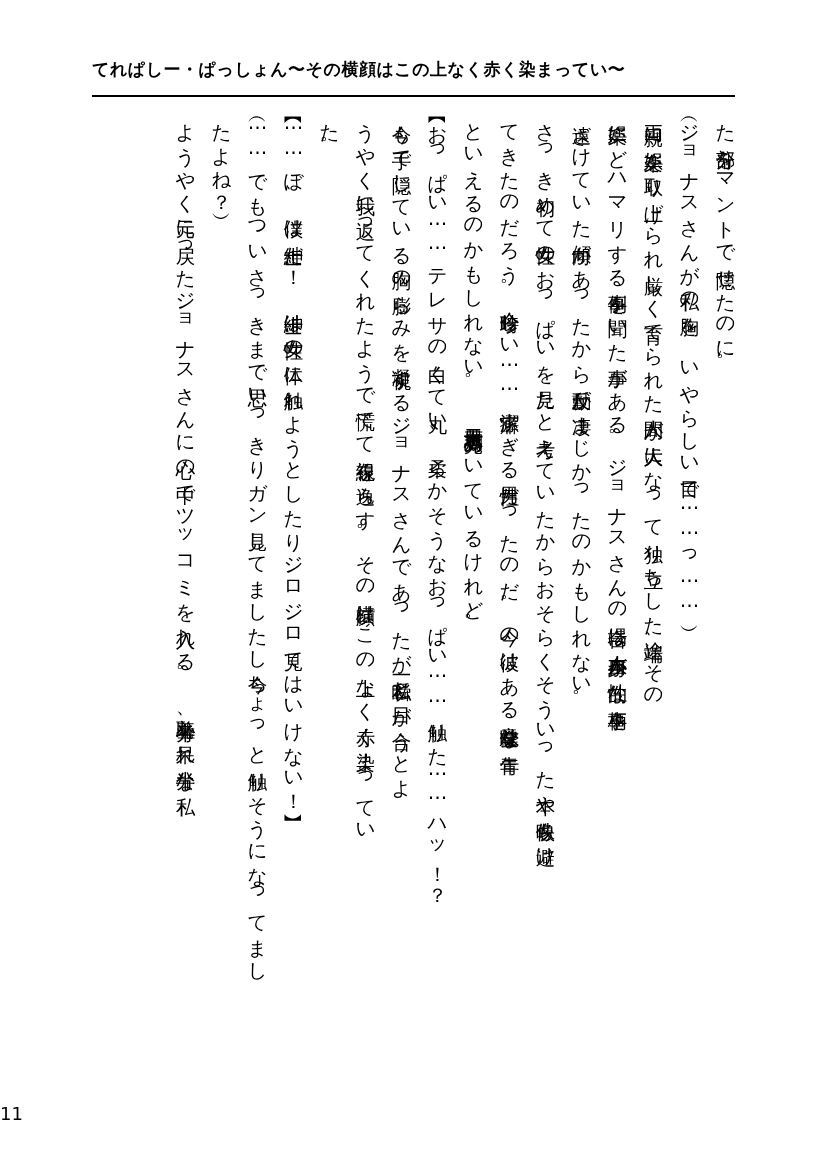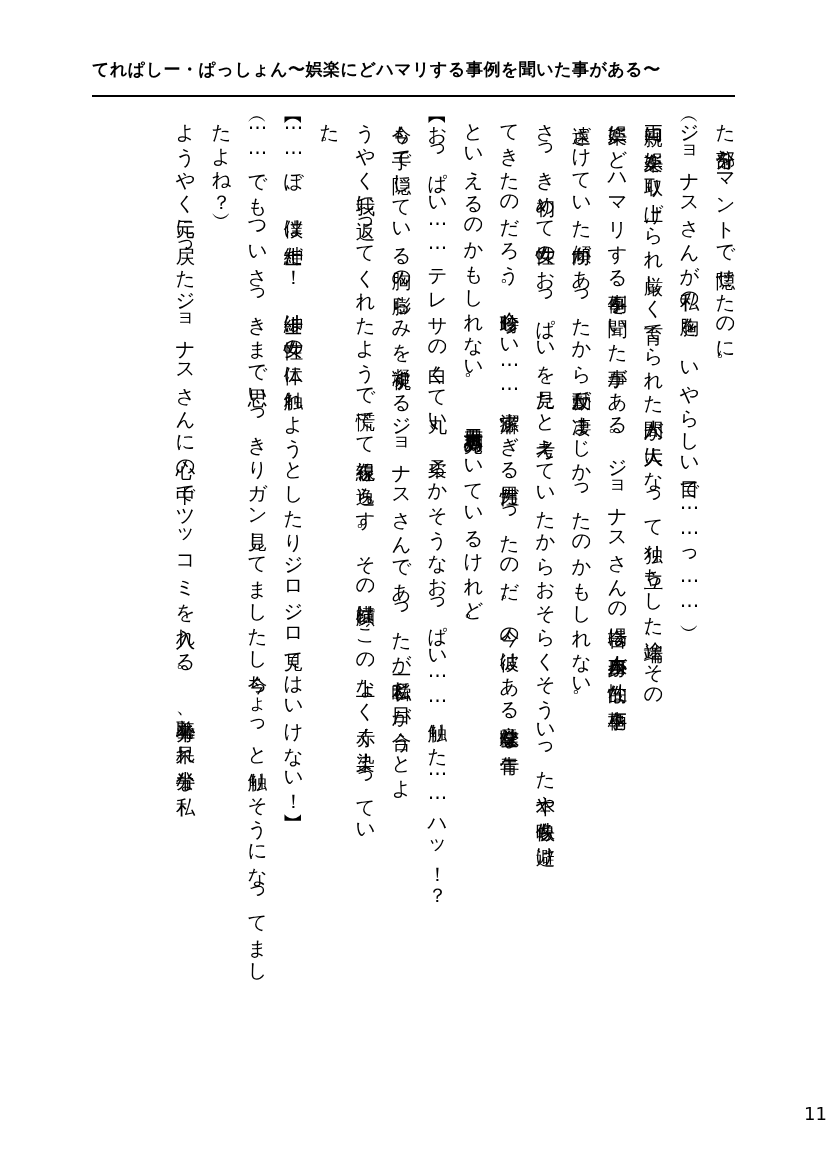--- a/index.html
+++ b/index.html
@@ -61,31 +61,31 @@
     flex: 0 0 36px;
     white-space: pre;
     font-family: "DejaVu Sans", "Liberation Sans", sans-serif;
     font-weight: 500;
   }
   .page-number {
     position: absolute;
     bottom: 42px;
     left: 0;
     width: 100%;
-    text-align: right;
+    text-align: left;
     font-size: 18px;
     font-family: "DejaVu Sans", "Liberation Sans", sans-serif;
   }
 </style>
 </head>
 <body>
 
 <div class="page">
 
-  <div class="header">てれぱしー・ぱっしょん〜娯楽にどハマリする事例を聞いた事がある〜</div>
+  <div class="header">てれぱしー・ぱっしょん〜その横顔はこの上なく赤く染まってい〜</div>
   <div class="rule"></div>
 
   <div class="body-area">
     <div class="vline">た部分をマントで隠せたのに。</div>
     <div class="vline">（ジョナスさんが私の胸を、いやらしい目で……っ……）</div>
     <div class="vline">両親に娯楽を取り上げられ厳しく育てられた人間が大人になって独り立ちした途端、その</div>
     <div class="vline">娯楽にどハマリする事例を聞いた事がある。ジョナスさんの場合は本人自身が性的な事柄を</div>
     <div class="vline">遠ざけていた傾向があったから反動が凄まじかったのかもしれない。</div>
     <div class="vline">さっき初めて女性のおっぱいを見たと考えていたからおそらくそういった本や映像も避け</div>
     <div class="vline">てきたのだろう。今時珍しい……潔癖すぎる男性だったのだ。今の彼はある意味健全な青年</div>

